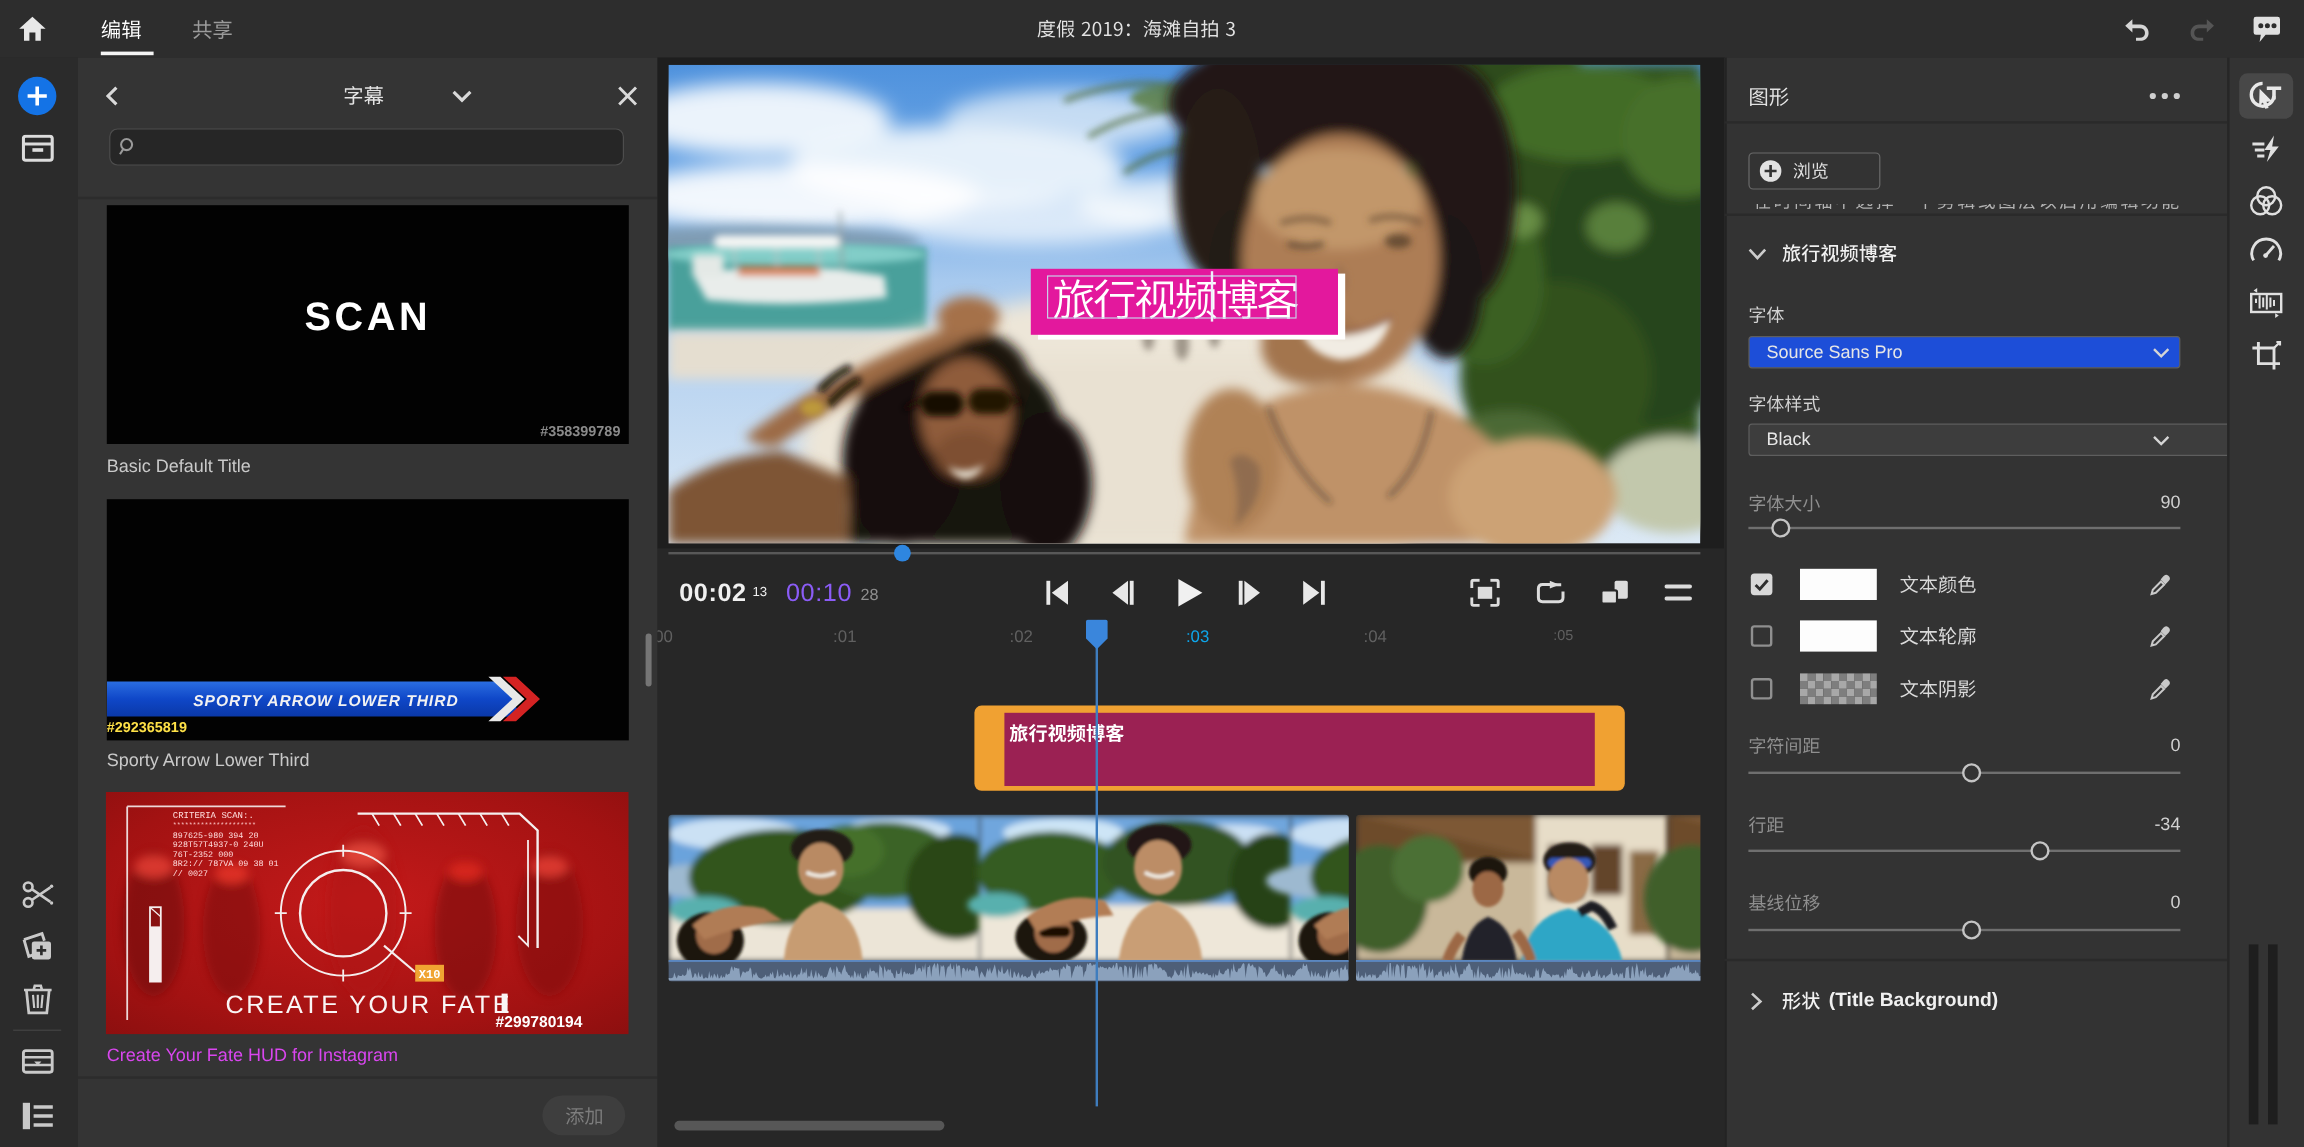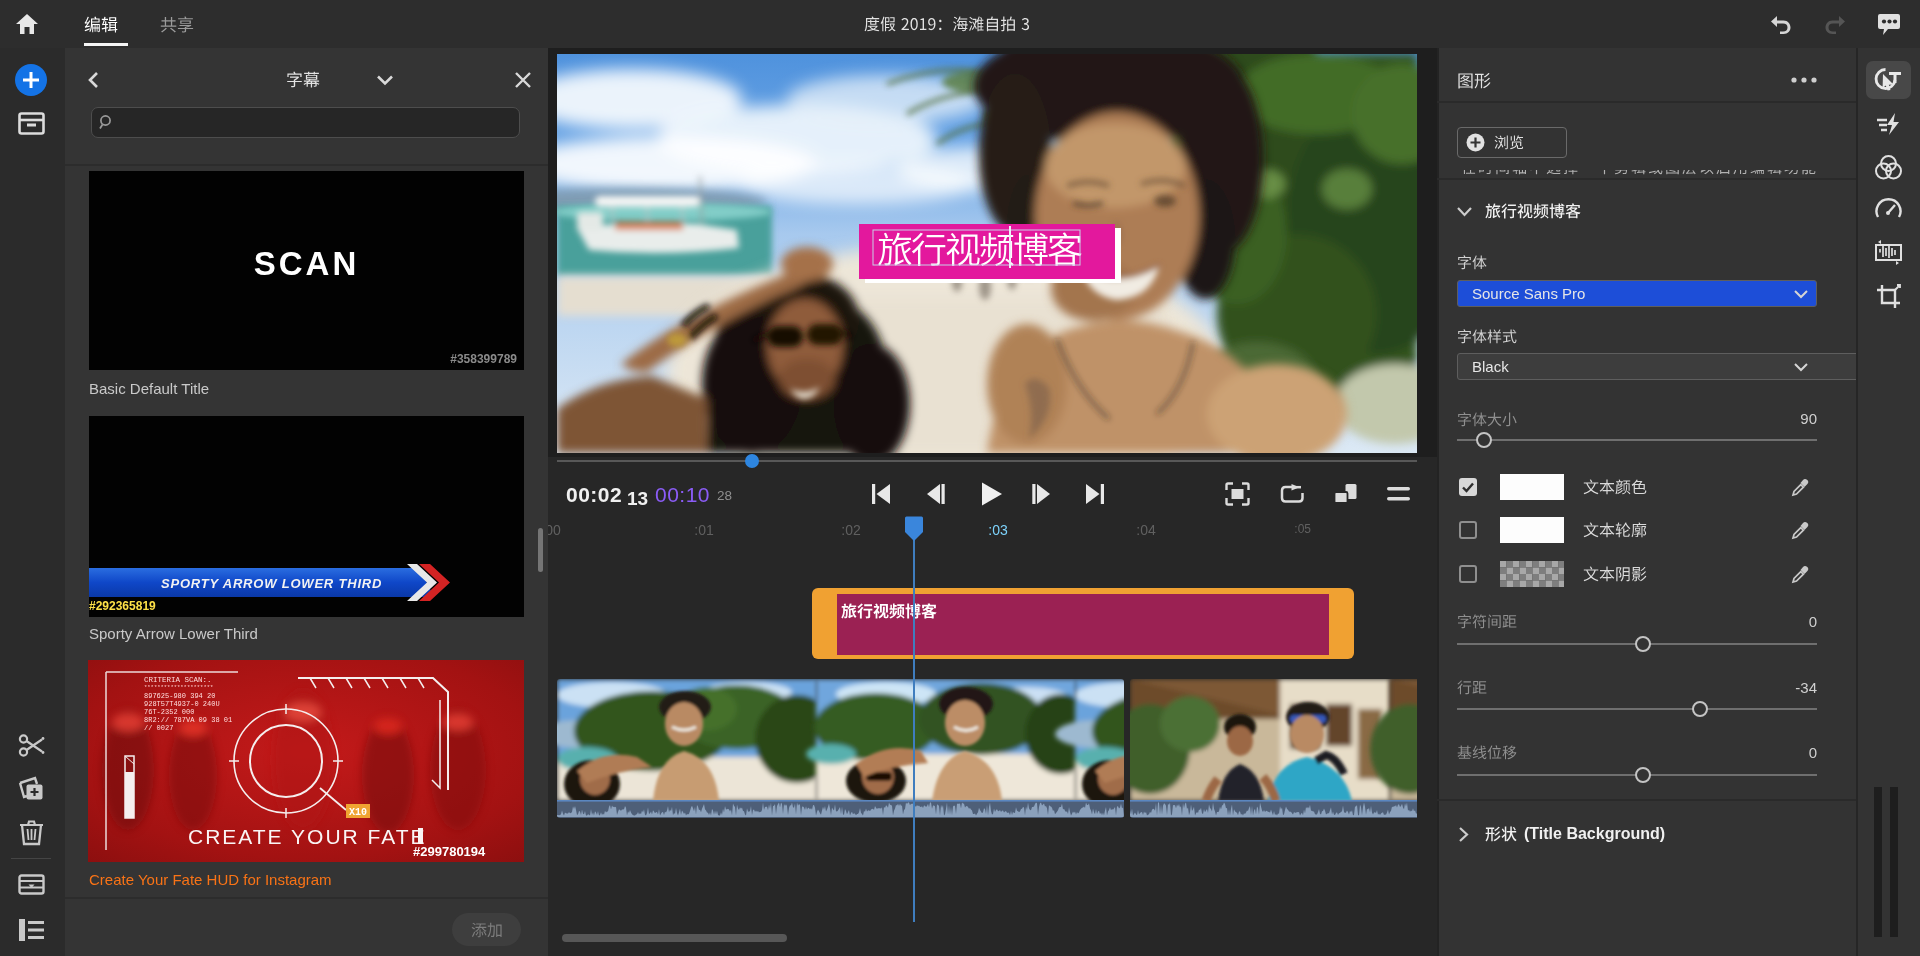--- a/index.html
+++ b/index.html
@@ -154,21 +154,21 @@
 <text x="56" y="29" font-family="Liberation Mono,monospace" font-size="5.5" fill="#ffcccc">*********************</text>
 <text x="56" y="38" font-family="Liberation Mono,monospace" font-size="7" fill="#ffdddd">897625-980 394 20</text>
 <text x="56" y="46" font-family="Liberation Mono,monospace" font-size="7" fill="#ffdddd">928T57T4937-0 240U</text>
 <text x="56" y="54" font-family="Liberation Mono,monospace" font-size="7" fill="#ffdddd">76T-2352 000</text>
 <text x="56" y="62" font-family="Liberation Mono,monospace" font-size="7" fill="#ffdddd">8R2:// 787VA 09 38 01</text>
 <text x="56" y="70" font-family="Liberation Mono,monospace" font-size="7" fill="#ffdddd">// 0027</text>
 <text x="100" y="184" font-family="Liberation Sans,sans-serif" font-size="21" fill="#faf5f5" letter-spacing="2">CREATE YOUR FATE</text>
 <rect x="330" y="168" width="5" height="16" fill="#faf5f5"></rect>
 <text x="325" y="196" font-family="Liberation Sans,sans-serif" font-size="13" font-weight="bold" fill="#fff">#299780194</text>
 </svg></div>
-<div class="abs" style="left:89px;top:871px;color:#f97316;font-size:15px">Create Your Fate HUD for Instagram</div>
+<div class="abs" style="left:89px;top:871px;color:#d946ef;font-size:15px">Create Your Fate HUD for Instagram</div>
 <div class="abs" style="left:538px;top:528px;width:5px;height:44px;border-radius:3px;background:#757575"></div>
 <div class="abs" style="left:65px;top:897px;width:483px;height:2px;background:#2c2c2c"></div>
 <div class="abs" style="left:452px;top:913px;width:69px;height:33px;border-radius:17px;background:#3e3e3e"></div>
 <svg style="position:absolute;left:471px;top:920px;overflow:visible;" width="32" height="21">
       <path transform="translate(0,16)" d="M6.5 -4.6C6.1 -3.4 5.5 -2.0 4.5 -1.2L5.4 -0.5C6.4 -1.5 7.1 -3.0 7.5 -4.3ZM10.3 -4.1C10.8 -3.0 11.2 -1.6 11.3 -0.6L12.3 -1.0C12.2 -1.9 11.7 -3.3 11.2 -4.4ZM12.3 -4.5C13.2 -3.3 14.1 -1.6 14.5 -0.5L15.5 -1.0C15.1 -2.1 14.1 -3.7 13.2 -4.9ZM8.5 -6.4V-0.0C8.5 0.1 8.5 0.2 8.2 0.2C8.0 0.2 7.3 0.2 6.5 0.2C6.7 0.5 6.8 1.0 6.9 1.3C8.0 1.3 8.7 1.3 9.1 1.1C9.5 0.9 9.6 0.6 9.6 -0.0V-6.4ZM1.4 -12.4C2.3 -12.0 3.4 -11.2 3.9 -10.7L4.7 -11.6C4.1 -12.2 3.0 -12.9 2.1 -13.3ZM0.6 -8.1C1.6 -7.7 2.7 -7.0 3.3 -6.5L4.0 -7.5C3.4 -8.0 2.2 -8.6 1.3 -9.0ZM1.0 0.4 2.0 1.1C2.7 -0.4 3.5 -2.2 4.1 -3.8L3.2 -4.5C2.5 -2.8 1.6 -0.8 1.0 0.4ZM5.2 -12.5V-11.4H8.8C8.6 -10.7 8.4 -10.0 8.0 -9.3H4.5V-8.1H7.5C6.7 -6.8 5.6 -5.7 4.1 -5.0C4.3 -4.8 4.6 -4.3 4.8 -4.1C6.6 -5.0 7.9 -6.4 8.8 -8.1H10.8C11.7 -6.5 13.2 -5.1 14.8 -4.3C14.9 -4.6 15.3 -5.0 15.5 -5.2C14.2 -5.8 12.9 -6.9 12.1 -8.1H15.3V-9.3H9.3C9.6 -10.0 9.8 -10.7 10.0 -11.4H14.7V-12.5Z M25.2 -11.5V1.0H26.3V-0.1H29.4V0.9H30.6V-11.5ZM26.3 -1.3V-10.3H29.4V-1.3ZM19.1 -13.2 19.1 -10.4H16.8V-9.2H19.1C19.0 -5.2 18.5 -1.6 16.4 0.5C16.8 0.7 17.2 1.0 17.4 1.3C19.5 -1.1 20.1 -4.9 20.2 -9.2H22.7C22.5 -3.1 22.4 -0.9 22.1 -0.4C21.9 -0.2 21.8 -0.1 21.5 -0.2C21.2 -0.2 20.5 -0.2 19.8 -0.2C20.0 0.1 20.1 0.6 20.1 1.0C20.9 1.0 21.6 1.0 22.0 1.0C22.5 0.9 22.8 0.8 23.1 0.4C23.6 -0.3 23.7 -2.7 23.8 -9.8C23.8 -10.0 23.8 -10.4 23.8 -10.4H20.3L20.3 -13.2Z" fill="#7d7d7d"></path>
     </svg>
 <svg class="abs" style="left:548px;top:518px" width="10" height="18">
       <path d="M2 2 L8 9 L2 16" stroke="#8a8a8a" stroke-width="2" fill="none"></path>
     </svg>
 <div class="abs" style="left:548px;top:48px;width:889px;height:908px;background:#272727"></div>
@@ -291,21 +291,21 @@
 <rect x="308" y="174" width="256" height="55" fill="#ffffff"></rect>
 <rect x="302" y="170" width="256" height="55" fill="#e3189d"></rect>
 <path transform="translate(320,209)" d="M6.9 -29.5C7.7 -27.9 8.5 -25.8 8.9 -24.5L11.1 -25.3C10.7 -26.6 9.8 -28.7 9.0 -30.2ZM20.4 -30.2C19.4 -25.9 17.4 -21.8 14.9 -19.2C15.4 -18.8 16.4 -18.1 16.8 -17.7C18.1 -19.2 19.3 -21.0 20.3 -23.1H34.0V-25.3H21.3C21.9 -26.7 22.4 -28.2 22.8 -29.7ZM31.3 -21.9C28.4 -20.5 23.1 -19.0 18.5 -18.0V-2.1C18.5 -0.5 17.7 0.3 17.2 0.7C17.6 1.1 18.3 2.1 18.5 2.6C19.1 2.0 20.1 1.5 26.7 -1.6C26.6 -2.1 26.4 -3.1 26.4 -3.8L20.8 -1.3V-16.5L24.2 -17.3C25.5 -8.6 28.0 -1.3 32.8 2.3C33.2 1.7 33.9 0.8 34.5 0.3C31.6 -1.6 29.6 -5.1 28.2 -9.4C30.0 -10.7 32.3 -12.5 34.0 -14.2L32.2 -15.7C31.1 -14.4 29.2 -12.7 27.6 -11.4C27.0 -13.5 26.6 -15.6 26.2 -17.9C28.8 -18.5 31.3 -19.4 33.3 -20.2ZM1.9 -24.1V-21.9H5.9V-16.2C5.9 -10.9 5.4 -4.3 1.2 1.3C1.8 1.7 2.6 2.3 3.0 2.7C7.1 -2.7 8.0 -9.1 8.1 -14.7H12.5C12.2 -4.6 11.9 -1.0 11.3 -0.2C11.0 0.3 10.8 0.3 10.3 0.3C9.8 0.3 8.6 0.3 7.3 0.2C7.6 0.8 7.8 1.7 7.9 2.3C9.2 2.4 10.4 2.4 11.2 2.3C12.1 2.3 12.7 2.0 13.2 1.3C14.1 0.0 14.4 -3.9 14.7 -15.8C14.7 -16.2 14.7 -17.0 14.7 -17.0H8.1V-21.9H15.9V-24.1Z M49.6 -28.0V-25.7H67.3V-28.0ZM43.7 -30.2C41.8 -27.6 38.3 -24.4 35.3 -22.3C35.8 -21.9 36.4 -20.9 36.8 -20.4C39.9 -22.7 43.6 -26.2 46.0 -29.3ZM48.0 -18.1V-15.8H60.4V-0.4C60.4 0.2 60.1 0.4 59.5 0.4C58.8 0.5 56.4 0.5 53.7 0.4C54.1 1.1 54.4 2.1 54.5 2.7C58.1 2.7 60.1 2.7 61.3 2.3C62.4 1.9 62.8 1.2 62.8 -0.4V-15.8H68.3V-18.1ZM45.2 -22.5C42.6 -18.4 38.7 -14.2 34.9 -11.5C35.4 -11.1 36.3 -10.0 36.7 -9.5C38.1 -10.7 39.5 -12.0 41.0 -13.5V2.9H43.4V-16.1C44.9 -17.9 46.3 -19.8 47.4 -21.7Z M84.3 -28.4V-9.3H86.6V-26.2H98.1V-9.3H100.5V-28.4ZM73.7 -29.0C75.0 -27.6 76.4 -25.6 77.1 -24.3L79.0 -25.6C78.4 -26.9 76.9 -28.8 75.5 -30.1ZM91.0 -23.4V-16.2C91.0 -10.5 89.9 -3.7 80.9 1.0C81.4 1.4 82.1 2.3 82.4 2.8C88.0 -0.1 90.8 -4.1 92.2 -8.2V-0.6C92.2 1.7 93.1 2.3 95.5 2.3H98.9C101.9 2.3 102.3 0.8 102.7 -4.8C102.0 -5.0 101.2 -5.3 100.6 -5.8C100.4 -0.6 100.3 0.4 99.0 0.4H95.8C94.7 0.4 94.5 0.1 94.5 -0.9V-9.9H92.7C93.2 -12.1 93.3 -14.1 93.3 -16.1V-23.4ZM70.3 -24.0V-21.7H79.3C77.1 -17.1 73.2 -12.5 69.5 -9.9C69.9 -9.4 70.4 -8.2 70.7 -7.6C72.1 -8.6 73.6 -10.0 75.0 -11.6V2.8H77.3V-13.0C78.6 -11.3 80.3 -9.1 81.0 -8.0L82.6 -10.0C81.9 -10.8 79.3 -13.8 77.9 -15.2C79.7 -17.7 81.2 -20.4 82.2 -23.2L80.9 -24.0L80.5 -24.0Z M127.3 -18.2C127.2 -5.4 126.8 -1.2 118.1 1.2C118.5 1.6 119.1 2.4 119.2 2.9C128.6 0.3 129.3 -4.7 129.4 -18.2ZM128.2 -3.1C130.7 -1.3 133.8 1.3 135.3 2.9L136.8 1.3C135.2 -0.3 132.1 -2.7 129.6 -4.5ZM117.6 -13.9C115.7 -6.4 111.5 -1.4 103.9 1.1C104.4 1.6 104.9 2.3 105.2 3.0C113.2 0.0 117.7 -5.4 119.6 -13.4ZM107.0 -14.3C106.2 -11.6 105.0 -8.9 103.4 -7.0C104.0 -6.7 104.8 -6.2 105.2 -5.9C106.8 -7.8 108.2 -10.9 109.0 -13.8ZM121.6 -22.0V-5.0H123.7V-20.0H132.9V-5.0H135.1V-22.0H128.5C129.0 -23.1 129.5 -24.6 130.0 -25.9H136.2V-28.0H120.7V-25.9H127.7C127.3 -24.6 126.8 -23.1 126.3 -22.0ZM106.2 -27.0V-18.9H103.5V-16.7H111.1V-5.8H113.3V-16.7H120.1V-18.9H113.9V-23.5H119.2V-25.6H113.9V-30.2H111.7V-18.9H108.3V-27.0Z M151.0 -4.2C152.8 -2.8 154.8 -0.8 155.7 0.6L157.5 -0.8C156.5 -2.2 154.4 -4.1 152.6 -5.5ZM150.1 -22.1V-9.9H152.2V-12.4H158.0V-10.0H160.2V-12.4H166.4V-9.9H168.6V-22.1H160.2V-24.2H170.5V-26.2H167.8L168.6 -27.3C167.5 -28.2 165.2 -29.3 163.5 -30.0L162.4 -28.7C163.8 -28.0 165.6 -27.0 166.8 -26.2H160.2V-30.2H158.0V-26.2H148.1V-24.2H158.0V-22.1ZM158.0 -16.3V-14.1H152.2V-16.3ZM160.2 -16.3H166.4V-14.1H160.2ZM158.0 -18.0H152.2V-20.3H158.0ZM160.2 -18.0V-20.3H166.4V-18.0ZM162.7 -10.9V-8.0H147.0V-5.9H162.7V0.2C162.7 0.6 162.6 0.7 162.1 0.8C161.6 0.8 159.9 0.8 157.9 0.7C158.2 1.3 158.5 2.2 158.6 2.8C161.2 2.8 162.8 2.8 163.8 2.5C164.8 2.1 165.0 1.5 165.0 0.2V-5.9H170.6V-8.0H165.0V-10.9ZM142.0 -30.2V-20.6H137.5V-18.3H142.0V2.8H144.4V-18.3H148.7V-20.6H144.4V-30.2Z M182.6 -19.2H194.0C192.5 -17.4 190.4 -15.8 188.1 -14.5C185.8 -15.8 183.9 -17.3 182.5 -19.1ZM183.6 -23.9C181.8 -21.1 178.3 -17.9 173.3 -15.6C173.9 -15.2 174.6 -14.4 174.9 -13.9C177.2 -15.0 179.1 -16.3 180.8 -17.6C182.2 -16.0 183.9 -14.5 185.8 -13.2C181.4 -11.0 176.2 -9.4 171.3 -8.5C171.8 -8.0 172.3 -7.0 172.5 -6.3C174.5 -6.7 176.4 -7.2 178.4 -7.8V2.8H180.8V1.5H195.4V2.7H197.9V-8.0C199.6 -7.6 201.4 -7.2 203.2 -6.9C203.5 -7.6 204.1 -8.6 204.7 -9.2C199.4 -9.9 194.5 -11.2 190.4 -13.2C193.4 -15.2 196.0 -17.5 197.8 -20.2L196.2 -21.2L195.7 -21.1H184.5C185.1 -21.9 185.7 -22.6 186.2 -23.4ZM188.1 -11.9C190.8 -10.4 193.9 -9.1 197.1 -8.2H179.6C182.6 -9.2 185.4 -10.4 188.1 -11.9ZM180.8 -0.5V-6.2H195.4V-0.5ZM185.7 -29.9C186.3 -28.9 186.9 -27.9 187.4 -26.9H172.8V-20.3H175.2V-24.6H200.7V-20.3H203.2V-26.9H190.2C189.6 -28.0 188.8 -29.4 188.0 -30.5Z" fill="#ffffff"></path>
 <rect x="316" y="176" width="137" height="35" fill="none" stroke="#c9cfe8" stroke-width="1"></rect>
 <rect x="453" y="176" width="70" height="35" fill="none" stroke="#c9cfe8" stroke-width="1"></rect>
 <rect x="452" y="172" width="2" height="42" fill="#eef0fa"></rect>
 </svg>
 <div class="abs" style="left:557px;top:460px;width:860px;height:2px;background:#585858"></div>
 <div class="abs" style="left:745px;top:454px;width:14px;height:14px;border-radius:50%;background:#2e86e0"></div>
 <div class="abs" style="left:566px;top:483px;color:#f0f0f0;font-size:21px;font-weight:bold;letter-spacing:0.5px">00:02</div>
-<div class="abs" style="left:627px;top:488px;color:#f0f0f0;font-size:19px;font-weight:bold">13</div>
+<div class="abs" style="left:627px;top:488px;color:#f0f0f0;font-size:11px;font-weight:normal">13</div>
 <div class="abs" style="left:655px;top:483px;color:#8b5cf6;font-size:21px;letter-spacing:0.5px">00:10</div>
 <div class="abs" style="left:717px;top:488px;color:#8f8f8f;font-size:13.5px">28</div>
 <svg class="abs" style="left:869px;top:482px" width="24" height="24" viewBox="0 0 24 24">
 <rect x="3" y="2" width="3.2" height="20" fill="#e8e8e8"></rect>
       <path d="M21 2 L7.5 12 L21 22 Z" fill="#e8e8e8"></path>
     </svg>
 <svg class="abs" style="left:923px;top:482px" width="24" height="24" viewBox="0 0 24 24">
 <path d="M17 2 L4 12 L17 22 Z" fill="#e8e8e8"></path>
       <rect x="18.5" y="2" width="3.2" height="20" fill="#e8e8e8"></rect>
     </svg>
@@ -334,21 +334,21 @@
 <rect x="1.5" y="10" width="13" height="11" rx="1.5" fill="#dcdcdc" stroke="#272727" stroke-width="1.8"></rect>
     </svg>
 <svg class="abs" style="left:1387px;top:486px" width="23" height="16" viewBox="0 0 23 16">
 <rect x="0" y="1" width="23" height="3.4" rx="1.7" fill="#dcdcdc"></rect>
       <rect x="0" y="11" width="23" height="3.4" rx="1.7" fill="#dcdcdc"></rect>
     </svg>
 <div class="abs" style="left:548px;top:522px;width:889px;height:22px;overflow:hidden">
 <div class="abs" style="left:-15px;top:0px;width:36px;text-align:center;color:#606060;font-size:14px">:00</div>
 <div class="abs" style="left:138px;top:0px;width:36px;text-align:center;color:#606060;font-size:14px">:01</div>
 <div class="abs" style="left:285px;top:0px;width:36px;text-align:center;color:#606060;font-size:14px">:02</div>
-<div class="abs" style="left:432px;top:0px;width:36px;text-align:center;color:#7dd3fc;font-size:14px">:03</div>
+<div class="abs" style="left:432px;top:0px;width:36px;text-align:center;color:#0ea5e9;font-size:14px">:03</div>
 <div class="abs" style="left:580px;top:0px;width:36px;text-align:center;color:#606060;font-size:14px">:04</div>
 <div class="abs" style="left:727px;top:0px;width:36px;text-align:right;color:#606060;font-size:12px">:05</div>
 </div>
 <div class="abs" style="left:812px;top:588px;width:542px;height:71px;background:#f0a132;border-radius:6px"></div>
 <div class="abs" style="left:837px;top:594px;width:492px;height:61px;background:#9b2153"></div>
 <svg style="position:absolute;left:841px;top:601px;overflow:visible;" width="96" height="21">
       <path transform="translate(0,16)" d="M13.6 -9.7C12.3 -9.1 10.2 -8.5 8.3 -8.0C8.7 -8.6 9.1 -9.2 9.4 -9.9H15.2V-11.6H10.2C10.4 -12.2 10.5 -12.7 10.7 -13.2L8.8 -13.6C8.4 -12.0 7.8 -10.5 7.0 -9.4V-11.1H4.1L5.2 -11.5C5.1 -12.1 4.7 -13.0 4.4 -13.6L2.7 -13.1C3.0 -12.5 3.3 -11.7 3.4 -11.1H0.7V-9.3H2.2V-7.1C2.2 -5.0 2.0 -2.1 0.3 0.4C0.7 0.6 1.3 1.1 1.7 1.4C3.3 -0.9 3.8 -3.6 3.9 -6.0H5.0C4.9 -2.3 4.8 -0.9 4.6 -0.6C4.4 -0.4 4.3 -0.3 4.1 -0.3C3.9 -0.3 3.5 -0.3 3.0 -0.4C3.2 0.1 3.4 0.8 3.5 1.3C4.1 1.3 4.7 1.3 5.0 1.2C5.5 1.2 5.8 1.0 6.1 0.5C6.5 -0.0 6.6 -1.9 6.8 -7.0C6.8 -7.2 6.8 -7.8 6.8 -7.8H3.9V-9.3H6.9C6.7 -9.1 6.5 -8.9 6.3 -8.7C6.8 -8.5 7.5 -7.9 7.9 -7.6L7.9 -7.6V-1.7C7.9 -0.9 7.5 -0.3 7.2 -0.0C7.5 0.2 8.0 0.9 8.1 1.3C8.5 1.0 9.0 0.8 11.9 -0.4C11.8 -0.9 11.7 -1.6 11.7 -2.2L9.7 -1.4V-6.8L10.8 -7.1C11.3 -3.5 12.2 -0.5 14.2 1.1C14.4 0.6 15.0 -0.1 15.5 -0.5C14.5 -1.2 13.7 -2.4 13.2 -3.9C13.9 -4.4 14.7 -5.1 15.4 -5.7L14.0 -6.9C13.7 -6.5 13.2 -6.0 12.8 -5.6C12.7 -6.2 12.5 -6.8 12.5 -7.5C13.4 -7.7 14.3 -8.0 15.0 -8.4Z M23.2 -12.7V-10.8H31.0V-12.7ZM20.1 -13.6C19.3 -12.5 17.7 -11.0 16.4 -10.2C16.8 -9.8 17.2 -9.0 17.5 -8.6C19.0 -9.7 20.8 -11.3 21.9 -12.8ZM22.5 -8.2V-6.4H27.2V-0.8C27.2 -0.6 27.1 -0.5 26.8 -0.5C26.5 -0.5 25.5 -0.5 24.5 -0.6C24.8 0.0 25.1 0.8 25.1 1.4C26.6 1.4 27.6 1.4 28.3 1.1C29.0 0.8 29.2 0.2 29.2 -0.8V-6.4H31.4V-8.2ZM20.7 -10.1C19.6 -8.3 17.9 -6.4 16.2 -5.3C16.6 -4.9 17.3 -4.0 17.6 -3.6C18.0 -4.0 18.4 -4.4 18.9 -4.8V1.5H20.8V-7.0C21.4 -7.8 22.0 -8.6 22.5 -9.4Z M38.9 -12.9V-4.4H40.8V-11.2H44.9V-4.4H46.9V-12.9ZM41.9 -10.3V-7.7C41.9 -5.3 41.5 -2.1 37.4 0.0C37.8 0.3 38.4 1.1 38.6 1.4C40.6 0.4 41.8 -1.0 42.6 -2.5V-0.5C42.6 0.8 43.1 1.2 44.4 1.2H45.6C47.2 1.2 47.4 0.5 47.6 -2.0C47.2 -2.1 46.5 -2.4 46.1 -2.7C46.1 -0.6 46.0 -0.2 45.6 -0.2H44.8C44.5 -0.2 44.4 -0.3 44.4 -0.7V-4.4H43.3C43.7 -5.6 43.8 -6.7 43.8 -7.7V-10.3ZM34.1 -12.7C34.5 -12.2 35.0 -11.5 35.3 -10.9H32.9V-9.2H36.2C35.3 -7.4 33.9 -5.6 32.4 -4.7C32.7 -4.3 33.1 -3.2 33.2 -2.7C33.7 -3.0 34.1 -3.4 34.6 -3.9V1.4H36.4V-4.8C36.8 -4.2 37.2 -3.6 37.5 -3.1L38.7 -4.6C38.4 -4.9 37.4 -6.1 36.8 -6.8C37.5 -7.9 38.1 -9.1 38.5 -10.3L37.5 -11.0L37.2 -10.9H36.0L37.0 -11.5C36.8 -12.1 36.2 -13.0 35.6 -13.6Z M49.7 -6.4C49.4 -5.3 49.0 -4.1 48.4 -3.3C48.7 -3.2 49.4 -2.7 49.7 -2.5C50.4 -3.4 50.9 -4.8 51.3 -6.1ZM56.5 -9.7V-2.1H58.1V-8.3H61.3V-2.2H63.0V-9.7H60.3L60.8 -11.0H63.3V-12.7H56.2V-11.0H59.0C58.9 -10.6 58.7 -10.1 58.5 -9.7ZM59.0 -7.6C59.0 -2.4 58.9 -0.8 55.2 0.1C55.5 0.5 55.9 1.1 56.0 1.5C58.0 1.0 59.1 0.2 59.7 -1.0C60.7 -0.2 61.9 0.8 62.5 1.5L63.6 0.3C62.9 -0.4 61.6 -1.4 60.6 -2.1L59.9 -1.5C60.5 -2.9 60.5 -4.8 60.5 -7.6ZM54.5 -6.2C54.2 -5.0 53.9 -4.0 53.3 -3.2V-7.2H56.1V-8.8H53.6V-10.3H55.7V-11.9H53.6V-13.6H52.0V-8.8H50.9V-12.2H49.4V-8.8H48.5V-7.2H51.6V-2.3H52.7C51.7 -1.2 50.3 -0.5 48.4 0.0C48.8 0.4 49.2 1.0 49.4 1.5C53.3 0.3 55.2 -1.8 56.1 -5.9Z M70.2 -10.0V-4.4H71.9V-5.2H73.4V-4.4H75.2V-5.2H76.9V-4.7H75.4V-3.8H69.1V-2.2H71.4L70.5 -1.6C71.2 -1.0 72.1 -0.1 72.4 0.5L73.8 -0.5C73.5 -1.0 72.8 -1.7 72.2 -2.2H75.4V-0.4C75.4 -0.2 75.3 -0.1 75.1 -0.1C74.9 -0.1 74.2 -0.1 73.5 -0.2C73.8 0.3 74.0 0.9 74.0 1.4C75.1 1.4 75.9 1.4 76.5 1.2C77.1 0.9 77.2 0.5 77.2 -0.3V-2.2H79.6V-3.8H77.2V-4.4H78.6V-10.0H75.2V-10.6H79.4V-12.0H78.4L78.8 -12.5C78.3 -12.8 77.4 -13.3 76.7 -13.6L75.8 -12.6C76.2 -12.5 76.6 -12.2 77.0 -12.0H75.2V-13.6H73.4V-12.0H69.4V-10.6H73.4V-10.0ZM73.4 -7.0V-6.4H71.9V-7.0ZM75.2 -7.0H76.9V-6.4H75.2ZM73.4 -8.1H71.9V-8.7H73.4ZM75.2 -8.1V-8.7H76.9V-8.1ZM66.2 -13.6V-9.6H64.5V-7.8H66.2V1.4H68.1V-7.8H69.7V-9.6H68.1V-13.6Z M86.2 -8.1H89.8C89.3 -7.6 88.7 -7.1 88.0 -6.7C87.3 -7.1 86.6 -7.5 86.1 -8.0ZM86.6 -13.3 87.1 -12.3H81.1V-8.7H83.0V-10.5H86.0C85.2 -9.4 83.7 -8.1 81.5 -7.3C81.9 -7.0 82.5 -6.3 82.8 -5.9C83.5 -6.2 84.1 -6.6 84.7 -7.0C85.2 -6.5 85.6 -6.1 86.1 -5.8C84.4 -5.0 82.4 -4.5 80.4 -4.2C80.8 -3.8 81.2 -3.0 81.3 -2.5C82.0 -2.6 82.7 -2.8 83.4 -3.0V1.4H85.3V0.9H90.7V1.4H92.7V-3.1C93.2 -3.0 93.8 -2.9 94.4 -2.8C94.6 -3.3 95.2 -4.2 95.6 -4.6C93.5 -4.8 91.6 -5.2 89.9 -5.8C91.1 -6.7 92.1 -7.7 92.8 -8.8L91.5 -9.6L91.1 -9.5H87.6L88.1 -10.2L86.3 -10.5H92.9V-8.7H94.9V-12.3H89.3C89.0 -12.8 88.7 -13.3 88.5 -13.8ZM88.0 -4.7C88.8 -4.2 89.7 -3.9 90.7 -3.6H85.5C86.3 -3.9 87.2 -4.3 88.0 -4.7ZM85.3 -0.6V-2.0H90.7V-0.6Z" fill="#ffffff"></path>
     </svg>
 <svg class="abs" style="left:557px;top:679px" width="860" height="139" viewBox="0 0 860 139">
 <defs>

